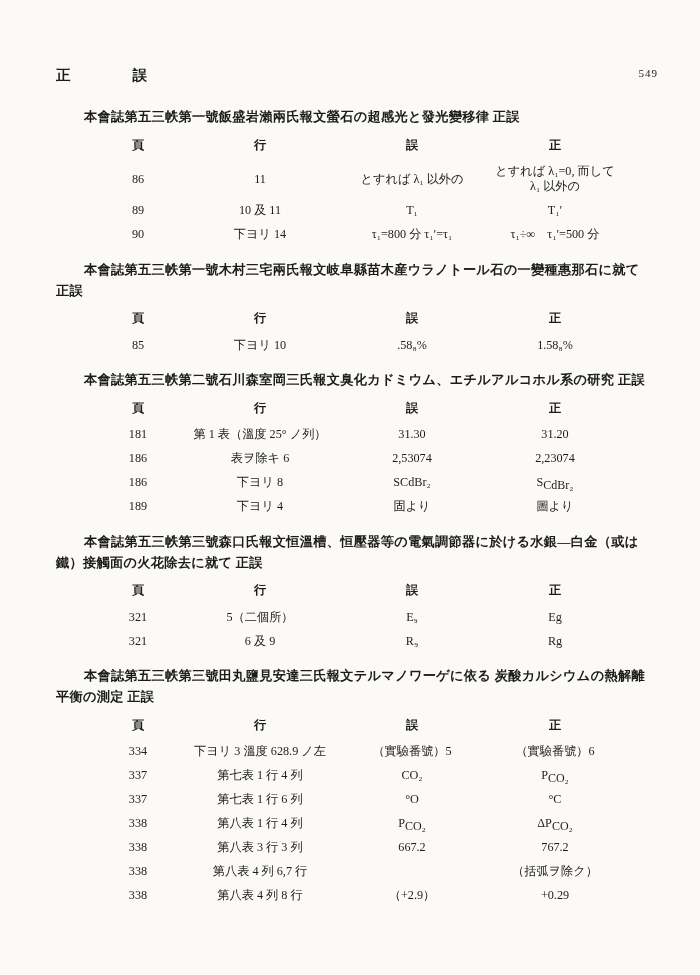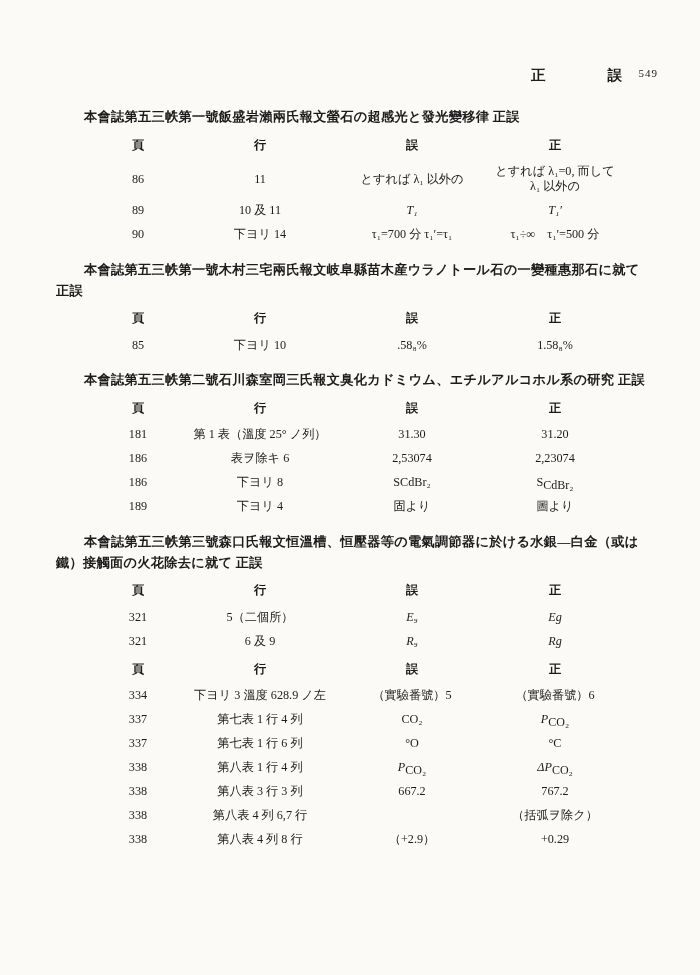--- a/index.html
+++ b/index.html
@@ -4,21 +4,21 @@
 <style>
   html,body{margin:0;padding:0;}
   body{
     width:700px;height:975px;
     background:#fbfaf6;color:#1c1c1c;
     font-family:"Liberation Serif","DejaVu Serif",serif;
     overflow:hidden;
   }
   .page{padding:66px 38px 0 56px;}
   .page-header{position:relative;height:20px;margin-bottom:20px;}
-  .header-title{position:absolute;left:0;right:40px;text-align:right;font-size:14.5px;font-weight:600;}
+  .header-title{position:absolute;left:0;right:40px;text-align:left;font-size:14.5px;font-weight:600;}
   .header-title .t-left{margin-right:62px;}
   .page-number{position:absolute;right:4px;top:1px;font-size:11px;letter-spacing:1px;}
   .errata-section{margin-bottom:2px;}
   .section-heading{
     font-size:13.2px;font-weight:600;line-height:21px;
     margin:12px 8px 6px 0;text-indent:28px;letter-spacing:0.3px;
   }
   table.errata-table{
     border-collapse:collapse;table-layout:fixed;
     width:530px;margin:0 0 4px 36px;
@@ -27,21 +27,21 @@
   col.c-line{width:152px;}
   col.c-wrong{width:152px;}
   col.c-correct{width:134px;}
   .errata-table th,.errata-table td{
     font-size:12.2px;text-align:center;vertical-align:middle;
     padding:4.5px 2px;font-weight:normal;line-height:15px;
     overflow:visible;white-space:nowrap;
   }
   .errata-table th{font-weight:600;padding-bottom:7px;}
   .sub{vertical-align:sub;font-size:12px;line-height:0;}
-  .ital{font-style:italic;}
+  .ital{}
 </style>
 </head>
 <body>
 
 <div class="page">
   <div class="page-header">
     <div class="header-title">
       <span class="t-left">正</span><span class="t-right">誤</span>
     </div>
     <span class="page-number">549</span>
@@ -73,21 +73,21 @@
             </tr>
             <tr class="data-row">
               <td class="cell-page">89</td>
               <td class="cell-line">10 及 11</td>
               <td class="cell-wrong"><span class="ital">T₁</span></td>
               <td class="cell-correct"><span class="ital">T₁′</span></td>
             </tr>
             <tr class="data-row">
               <td class="cell-page">90</td>
               <td class="cell-line">下ヨリ 14</td>
-              <td class="cell-wrong">τ₁=700 分 τ₁′=τ₁</td>
+              <td class="cell-wrong">τ₁=800 分 τ₁′=τ₁</td>
               <td class="cell-correct">τ₁÷∞ τ₁′=500 分</td>
             </tr>
           </tbody>
         </table>
       </section>
       <section class="errata-section">
         <p class="section-heading">本會誌第五三帙第一號木村三宅兩氏報文岐阜縣苗木産ウラノトール石の一變種惠那石に就て 正誤</p>
         <table class="errata-table">
           <colgroup>
             <col class="c-page">
@@ -185,20 +185,21 @@
             <tr class="data-row">
               <td class="cell-page">321</td>
               <td class="cell-line">6 及 9</td>
               <td class="cell-wrong"><span class="ital">R₉</span></td>
               <td class="cell-correct"><span class="ital">Rg</span></td>
             </tr>
           </tbody>
         </table>
       </section>
       <section class="errata-section">
+        <p class="section-heading">本會誌第五三帙第三號田丸鹽見安達三氏報文テルマノワーゲに依る 炭酸カルシウムの熱解離平衡の測定 正誤</p>
         <table class="errata-table">
           <colgroup>
             <col class="c-page">
             <col class="c-line">
             <col class="c-wrong">
             <col class="c-correct">
           </colgroup>
           <thead>
             <tr class="header-row">
               <th>頁</th>

